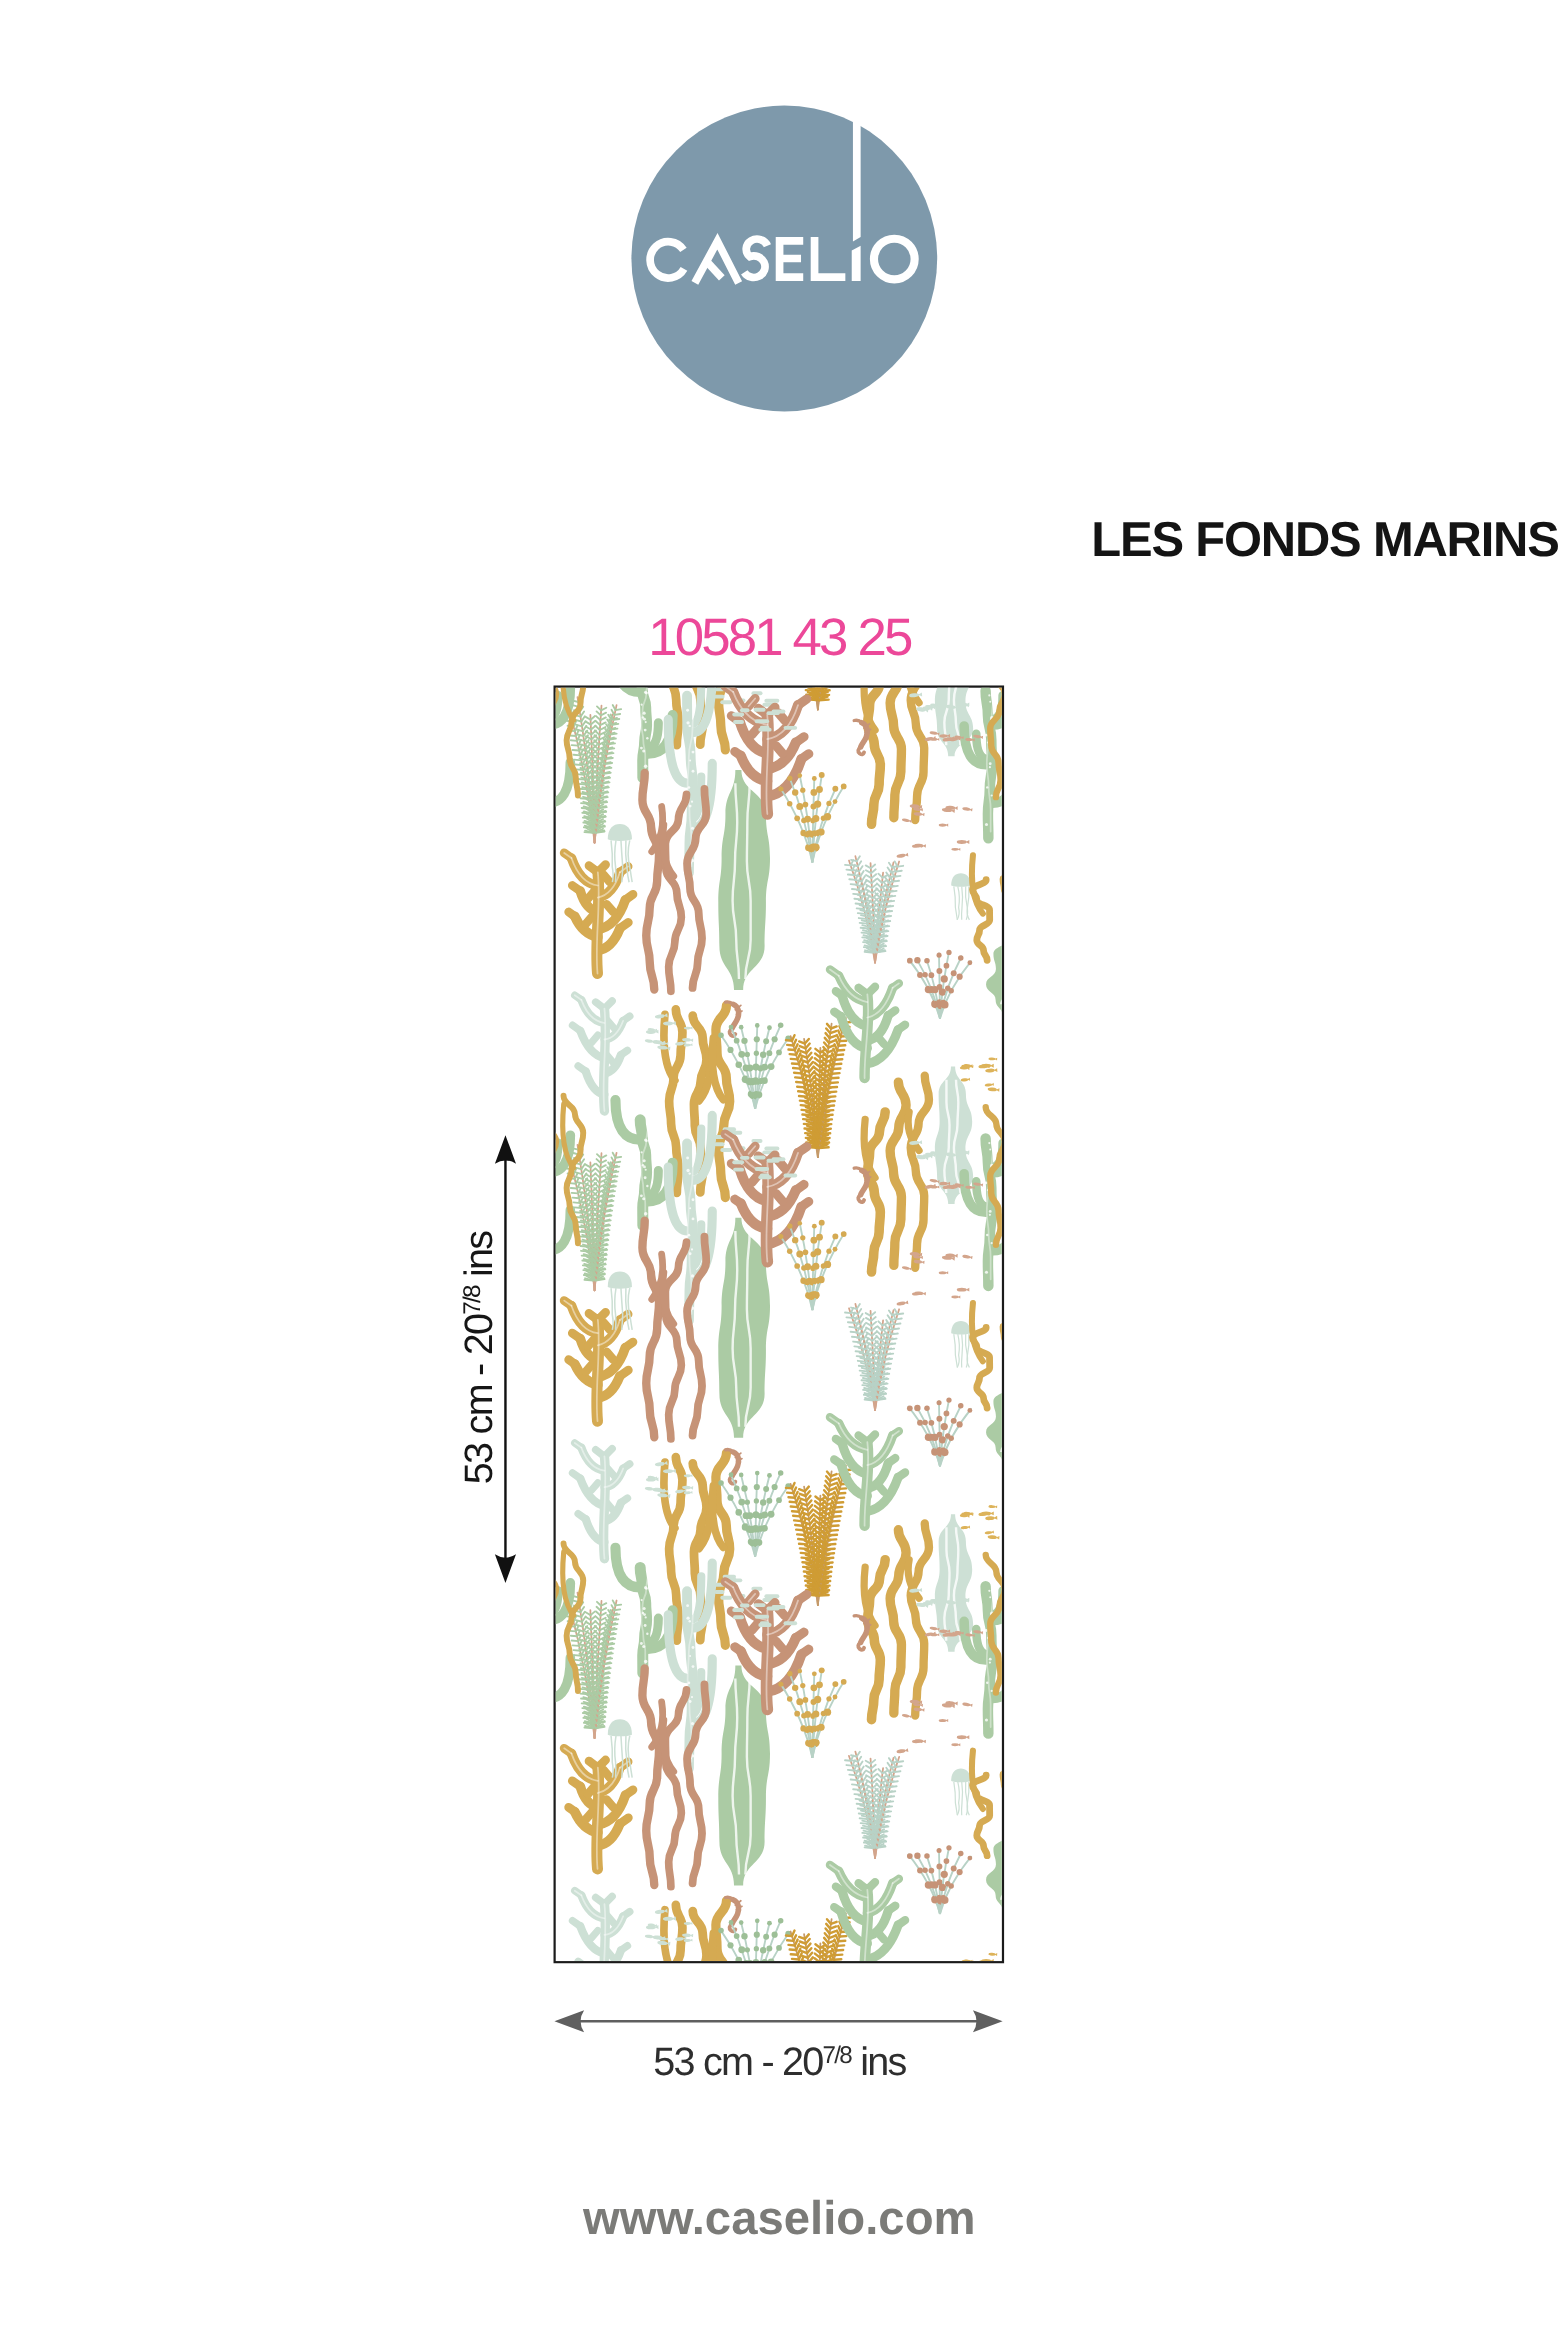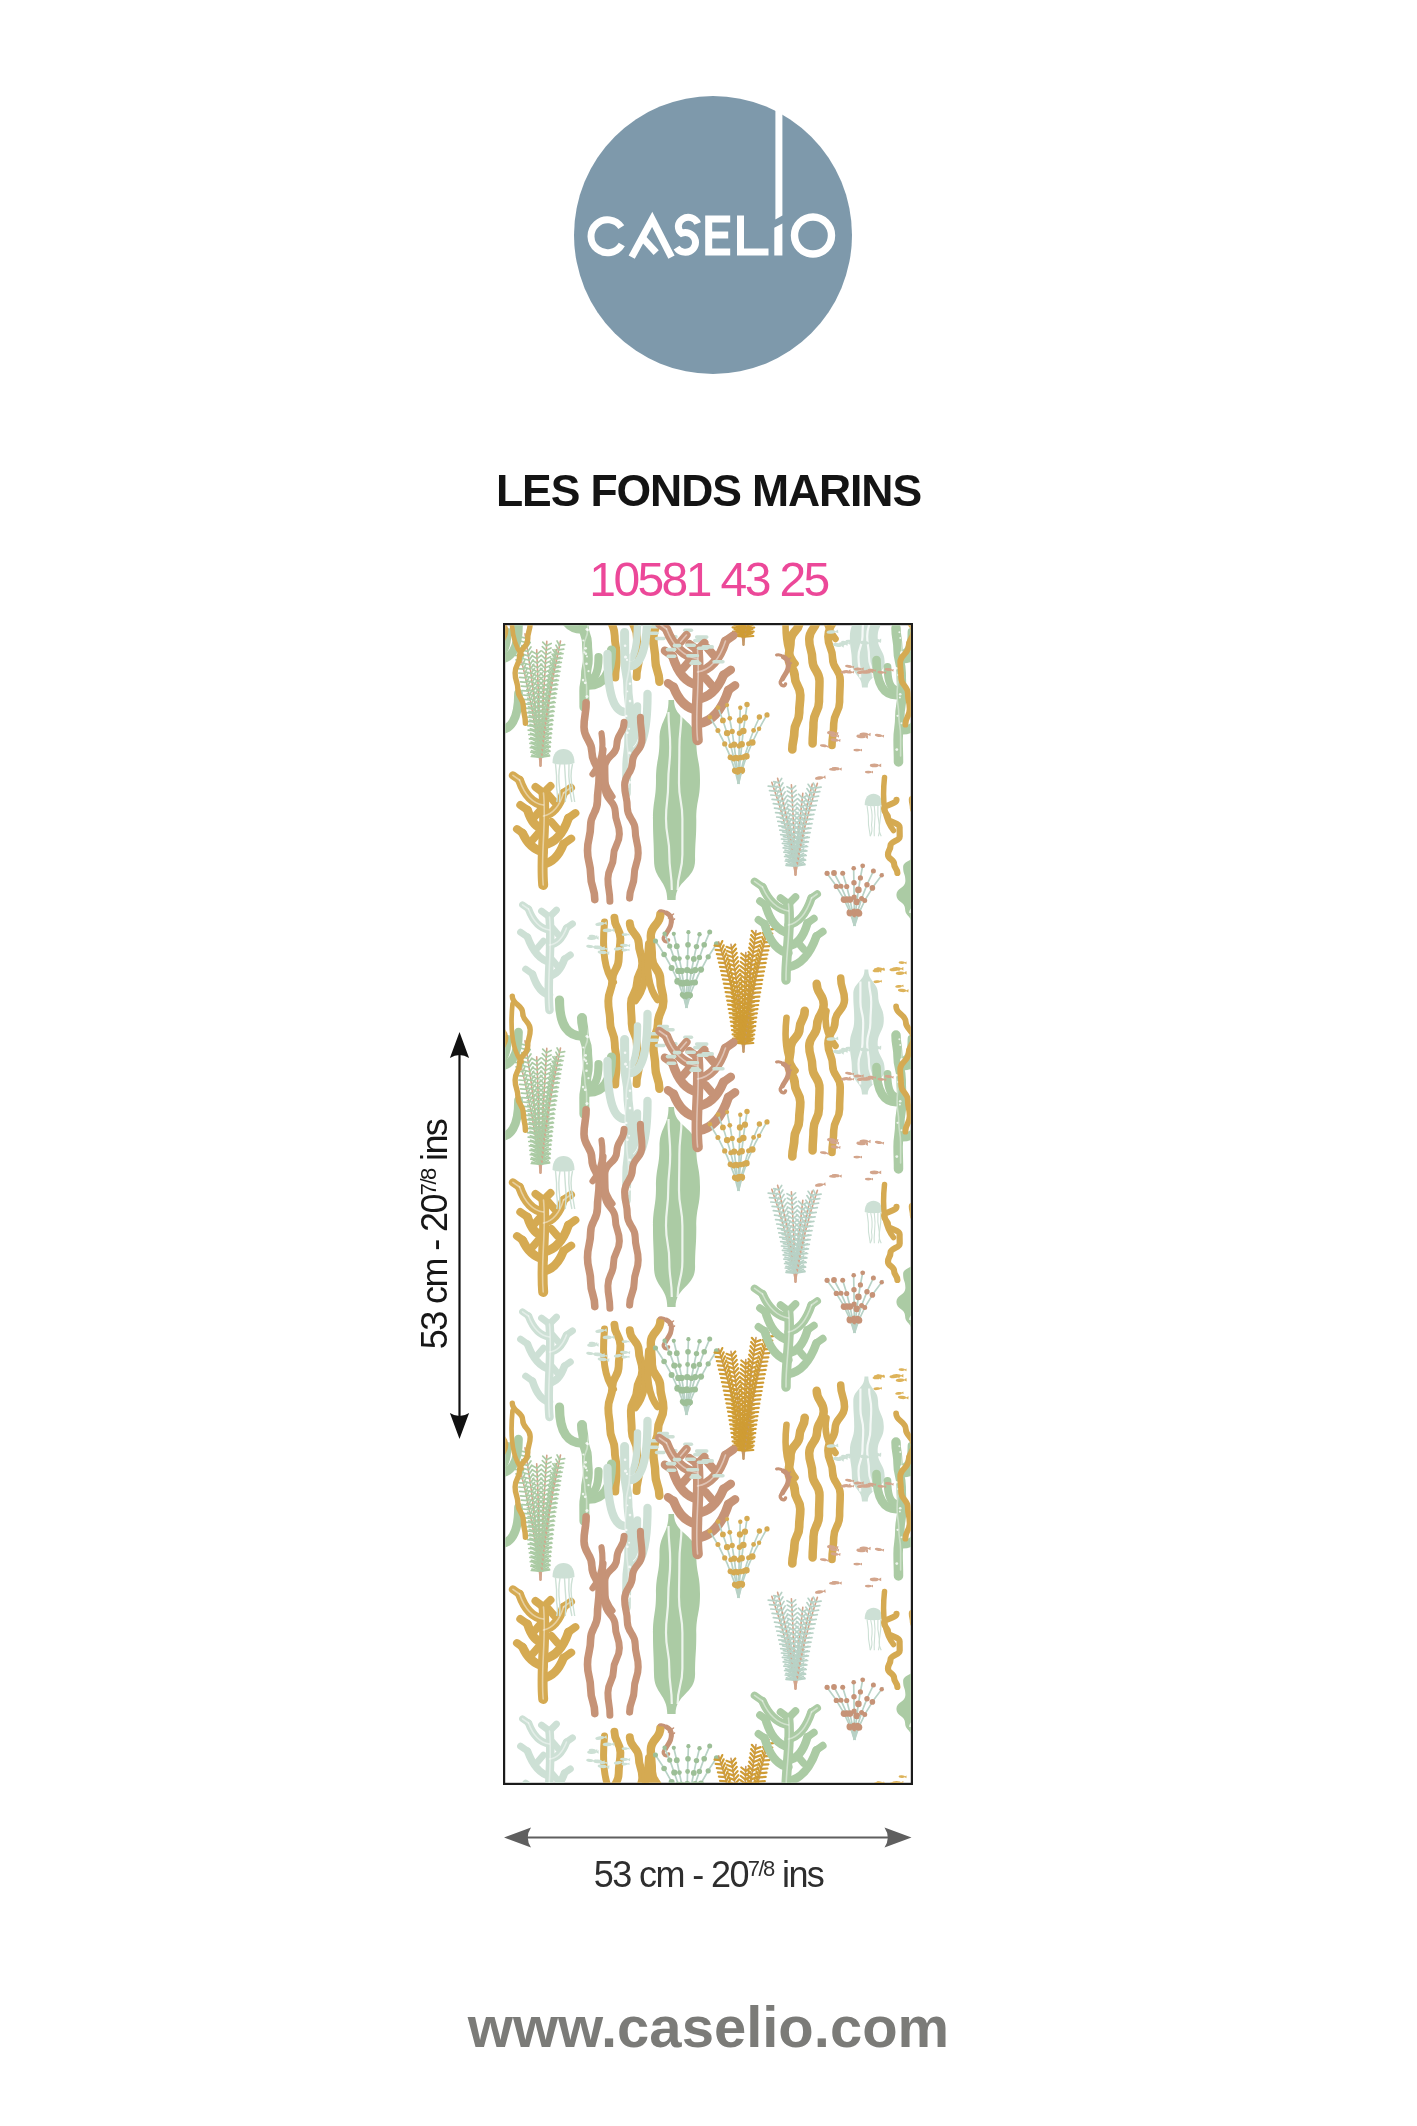--- a/index.html
+++ b/index.html
@@ -15,21 +15,21 @@
     </g>
     <g stroke="#fff" stroke-width="7" fill="none" stroke-linejoin="miter">
       <path d="M631.7,257.2 L652.2,219.3 L671.5,257.2"></path>
       <path d="M643.2,238.5 L656.2,252.6"></path>
     </g>
     <path fill="#fff" d="M774.3,227.8 L782.4,223.4 L782.4,255.5 L774.3,255.5 Z"></path>
     <path fill="#fff" d="M775.4,96 L782.4,96 L782.4,215.4 L775.4,219.6 Z"></path>
     <circle cx="813" cy="235.5" r="18.5" fill="none" stroke="#fff" stroke-width="7.4"></circle>
   </svg>
 
-<div class="abs" style="left:0;top:466px;width:1417px;text-align:center;font-weight:bold;font-size:44.5px;letter-spacing:-1.1px;color:#141414">LES FONDS MARINS</div>
+<div class="abs" style="left:0;top:466px;width:1417px;text-align:right;font-weight:bold;font-size:44.5px;letter-spacing:-1.1px;color:#141414">LES FONDS MARINS</div>
 
 <div class="abs" style="left:0;top:552px;width:1417px;text-align:center;font-size:48px;letter-spacing:-2.6px;color:#ec4899">10581 43 25</div>
 
 <svg class="abs" style="left:503px;top:623px" width="410" height="1162" viewBox="0 0 410 1162">
 <defs>
       <g id="tile">
         <g transform="translate(40.0,390.0)">
           <g stroke="#d5aa52" fill="none" stroke-linecap="round" stroke-linejoin="round">
             <path stroke-width="10.0" d="M-0.3,50 C-3,20 3,-12 0,-42"></path>
             <path stroke-width="8.8" d="M0,-30 Q-16,-32 -24,-55"></path>
@@ -1548,12 +1548,12 @@
     <path fill="#111" d="M459.5,1439.0 L469.1,1413.0 Q459.5,1419.2 449.9,1413.0 Z"></path>
     <line x1="513" y1="1837.5" x2="902" y2="1837.5" stroke="#5f5f5f" stroke-width="2.2"></line>
     <path fill="#5f5f5f" d="M504.0,1837.5 L531.0,1847.5 Q524.5,1837.5 531.0,1827.5 Z"></path>
     <path fill="#5f5f5f" d="M911.5,1837.5 L884.5,1827.5 Q891.0,1837.5 884.5,1847.5 Z"></path>
 
 <text transform="translate(447,1234.5) rotate(-90)" text-anchor="middle" font-size="36" letter-spacing="-1.6" fill="#161616">53 cm - 20<tspan font-size="22" dy="-11">7/8</tspan><tspan font-size="36" dy="11"> ins</tspan></text>
 
 <text x="708.5" y="1886.5" text-anchor="middle" font-size="36" letter-spacing="-1.6" fill="#2e2e2e">53 cm - 20<tspan font-size="22" dy="-11">7/8</tspan><tspan font-size="36" dy="11"> ins</tspan></text>
 </svg>
 
-<div class="abs" style="left:0;top:1993px;width:1417px;text-align:center;font-weight:bold;font-size:58px;color:#7b7b78">www.caselio.com</div>
+<div class="abs" style="left:0;top:1993px;width:1417px;text-align:center;font-weight:bold;font-size:43px;color:#7b7b78">www.caselio.com</div>
 </body></html>

